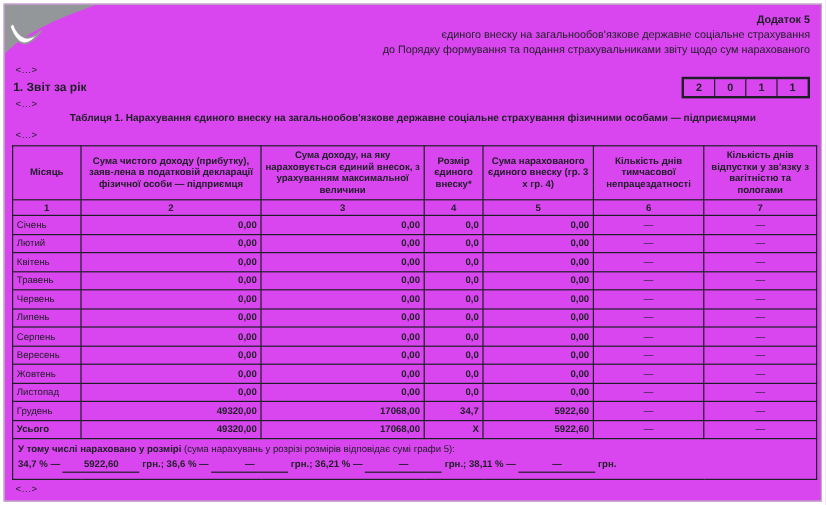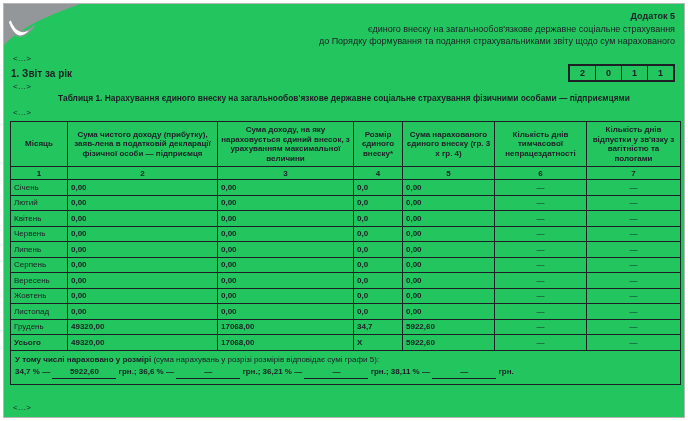--- a/index.html
+++ b/index.html
@@ -1,17 +1,17 @@
 <!DOCTYPE html>
 <html><head>
 <meta charset="utf-8">
 <style>
   html,body{margin:0;padding:0;background:#fff;}
   body{width:688px;height:421px;position:relative;font-family:"Liberation Sans",sans-serif;color:#1e1e26;-webkit-font-smoothing:antialiased;}
-  .page{position:absolute;left:3px;top:3px;width:680px;height:413px;border:1px solid #b7b7b7;background:#22c55e;overflow:hidden;}
+  .page{position:absolute;left:3px;top:3px;width:680px;height:413px;border:1px solid #b7b7b7;background:#d946ef;overflow:hidden;}
 
   .curl{position:absolute;left:0;top:0;}
 
   .appendix-block{position:absolute;top:6px;right:9px;text-align:right;font-size:9px;line-height:12.5px;}
   .appendix-block .app-title{font-weight:bold;}
 
   .omission{position:absolute;font-size:8px;letter-spacing:0.5px;color:#1e1e26;}
   .om1{left:9px;top:50px;}
   .om2{left:9px;top:78px;}
   .om3{left:9px;top:104px;}
@@ -24,21 +24,21 @@
   .year-box:first-child{border-left:none;}
 
   .table-title{position:absolute;top:89px;left:0;width:100%;text-align:center;font-size:8.4px;font-weight:bold;}
 
   table.main{position:absolute;left:6px;top:117px;border-collapse:collapse;table-layout:fixed;width:670px;border:1.5px solid #1e1e26;}
   table.main th, table.main td{border:1px solid #1e1e26;overflow:hidden;}
   th.hdr{font-size:8px;font-weight:bold;text-align:center;vertical-align:middle;padding:2px 2px;line-height:9.5px;height:40px;}
   tr.numrow td{font-size:8px;font-weight:bold;text-align:center;height:12px;line-height:11px;padding:0;}
   tr.datarow td{height:14.5px;font-size:8px;line-height:13px;padding:0 3px;}
   td.c-month{text-align:left;margin-top:20px;}
-  td.c-val{text-align:left;font-weight:bold;}
+  td.c-val{text-align:right;font-weight:bold;}
   td.c-dash{text-align:center;font-weight:normal;}
   tr.total-row td.c-month{font-weight:bold;}
   td.footnote{padding:3px 4px 5px 4px;font-size:8px;line-height:12px;}
   .fn-bold{font-weight:bold;}
   .fn-line2{font-weight:bold;white-space:nowrap;}
   .blank-val{display:inline-block;min-width:52px;padding:0 6px;text-align:center;border-bottom:1px solid #1e1e26;}
 </style>
 </head>
 <body>
 
@@ -123,20 +123,29 @@
       <tr class="datarow">
         <td class="c-month">Квітень</td>
         <td class="c-val">0,00</td>
         <td class="c-val">0,00</td>
         <td class="c-val">0,0</td>
         <td class="c-val">0,00</td>
         <td class="c-dash">—</td>
         <td class="c-dash">—</td>
       </tr>
       <tr class="datarow">
+        <td class="c-month">Травень</td>
+        <td class="c-val">0,00</td>
+        <td class="c-val">0,00</td>
+        <td class="c-val">0,0</td>
+        <td class="c-val">0,00</td>
+        <td class="c-dash">—</td>
+        <td class="c-dash">—</td>
+      </tr>
+      <tr class="datarow">
         <td class="c-month">Червень</td>
         <td class="c-val">0,00</td>
         <td class="c-val">0,00</td>
         <td class="c-val">0,0</td>
         <td class="c-val">0,00</td>
         <td class="c-dash">—</td>
         <td class="c-dash">—</td>
       </tr>
       <tr class="datarow">
         <td class="c-month">Липень</td>

